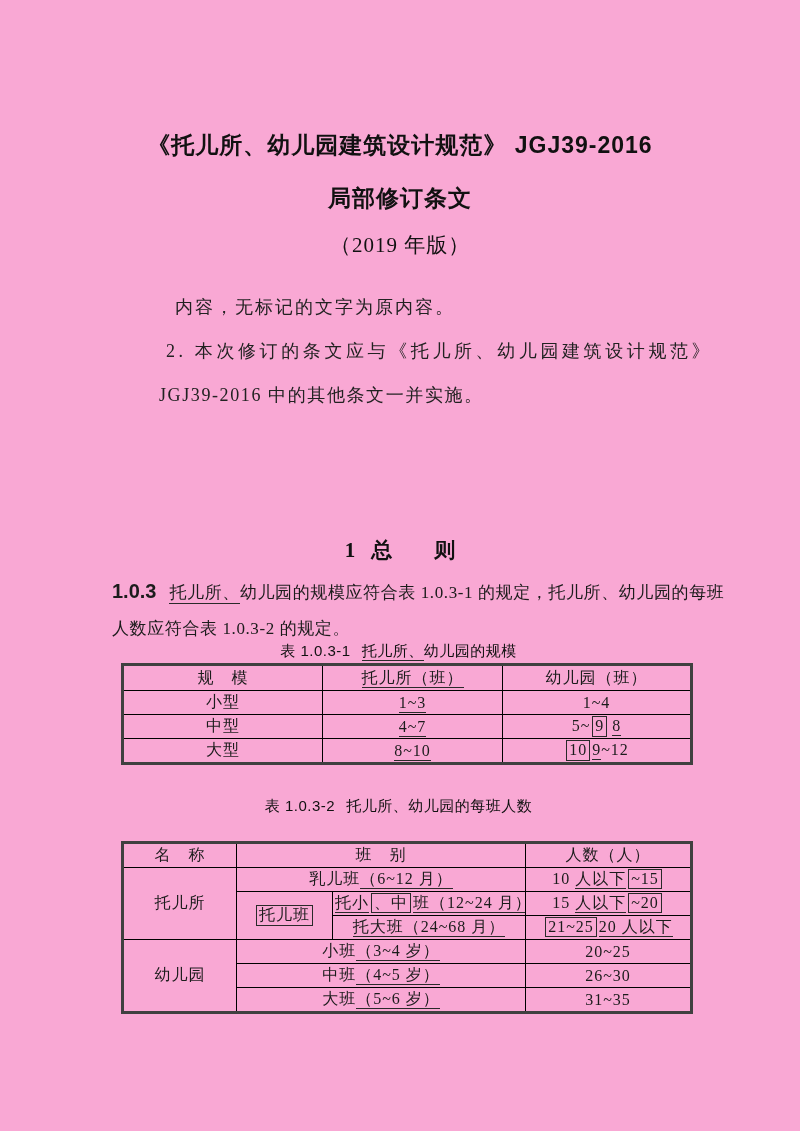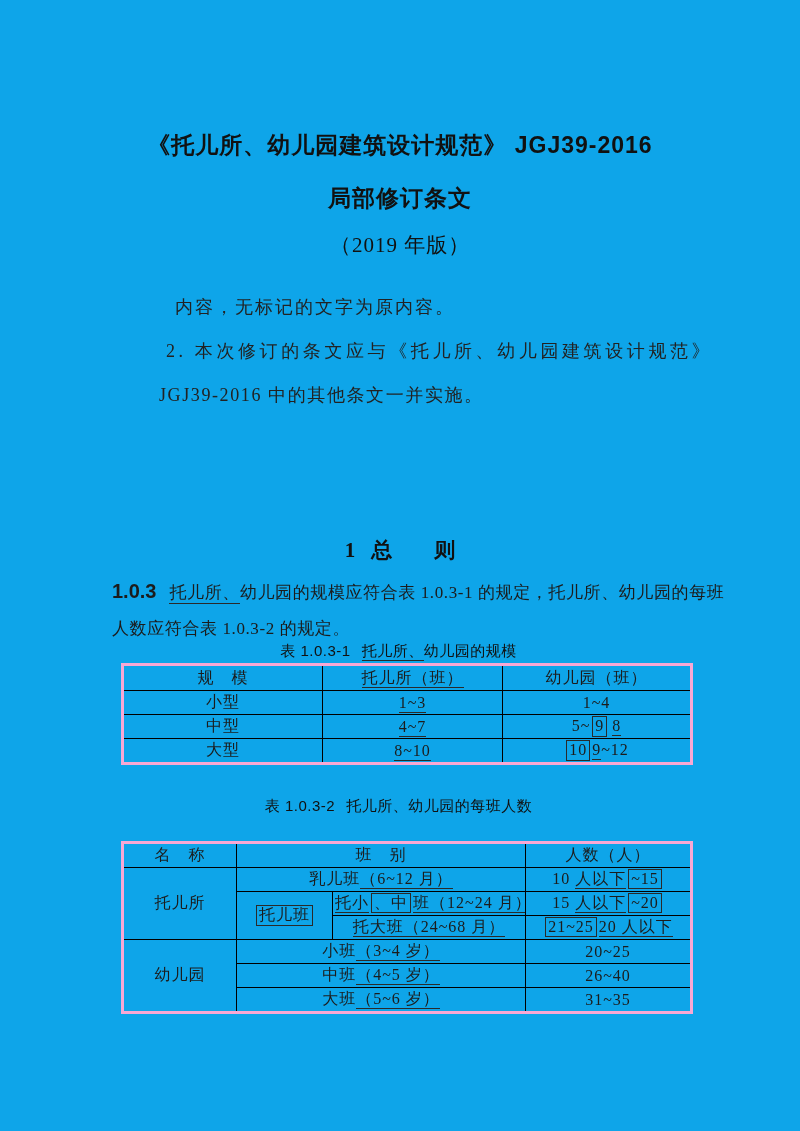--- a/index.html
+++ b/index.html
@@ -2,21 +2,21 @@
 <html><head>
 <meta charset="utf-8">
 <style>
   * { margin: 0; padding: 0; box-sizing: border-box; }
   html, body { background: #e8e8e8; }
   .page {
     position: relative;
     width: 800px;
     height: 1131px;
     margin: 0 auto;
-    background: #0ea5e9;
+    background: #f9a8d4;
     color: #1a1a1a;
     font-family: "Liberation Serif", "DejaVu Serif", serif;
     overflow: hidden;
   }
   
   .title-line {
     position: absolute;
     left: 0; right: 0;
     text-align: center;
     font-family: "Liberation Sans", "DejaVu Sans", sans-serif;
@@ -86,21 +86,21 @@
   .cap1 { top: 642px; }
   .cap2 { top: 797px; }
   .cap-num { margin-right: 11px; }
   
   table.rev-table {
     position: absolute;
     left: 121px;
     width: 569px;
     border-collapse: collapse;
     table-layout: fixed;
-    border: 3px solid #f9a8d4;
+    border: 3px solid #404040;
     font-size: 16px;
     color: #1c1c1c;
   }
   .t1 { top: 663px; }
   .t2 { top: 841px; }
   table.rev-table td {
     border: 1px solid #000;
     text-align: center;
     vertical-align: middle;
     height: 23px;
@@ -204,21 +204,21 @@
       <td><span class="u">托大班（24~68 月）</span></td>
       <td><span class="del">21~25</span><span class="u">20 人以下</span></td>
     </tr>
     <tr>
       <td rowspan="3">幼儿园</td>
       <td colspan="2"><span>小班</span><span class="u">（3~4 岁）</span></td>
       <td>20~25</td>
     </tr>
     <tr>
       <td colspan="2"><span>中班</span><span class="u">（4~5 岁）</span></td>
-      <td>26~40</td>
+      <td>26~30</td>
     </tr>
     <tr>
       <td colspan="2"><span>大班</span><span class="u">（5~6 岁）</span></td>
       <td>31~35</td>
     </tr>
   </tbody>
     </table>
 
 </div>
 

